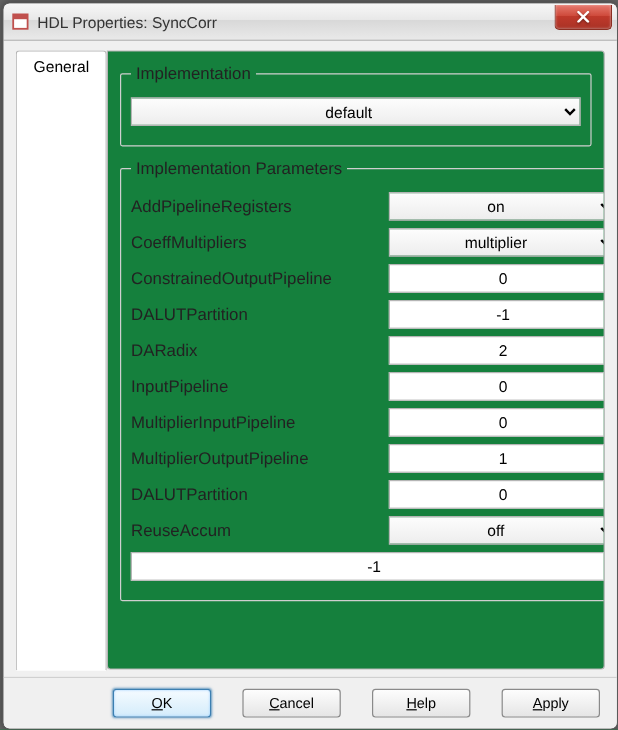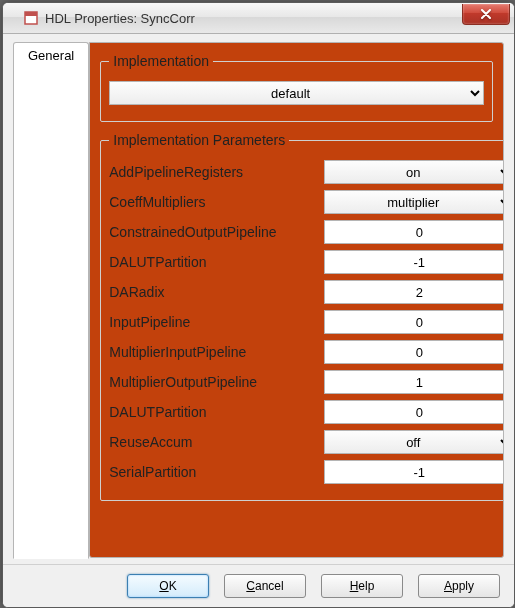--- a/index.html
+++ b/index.html
@@ -23,21 +23,21 @@
     display: flex;
     flex-direction: column;
     overflow: hidden;
   }
   .titlebar {
     height: 30px;
     background: linear-gradient(to bottom, #f7f7f7 0%, #e8e8e8 45%, #d8d8d8 46%, #e9e9e9 100%);
     border-bottom: 1px solid #b0b0b0;
     display: flex;
     align-items: center;
-    padding: 0 0 0 20px;
+    padding: 0 0 0 6px;
     position: relative;
   }
   .title-icon {
     width: 16px;
     height: 16px;
     margin-right: 6px;
     display: flex;
     align-items: center;
     justify-content: center;
   }
@@ -79,21 +79,21 @@
   .tab {
     background: #fff;
     border: 1px solid #b5b5b5;
     border-bottom: 1px solid #fff;
     border-radius: 3px 3px 0 0;
     padding: 5px 14px;
     font-size: 13px;
   }
   .panel {
     flex: 1;
-    background: #c2410c;
+    background: #15803d;
     border: 1px solid #b5b5b5;
     border-radius: 0 3px 3px 3px;
     padding: 6px 10px 8px 10px;
     overflow: hidden;
   }
   fieldset {
     border: 1px solid #cfcfcf;
     border-radius: 2px;
     margin: 4px 0 10px 0;
     padding: 6px 8px 10px 8px;
@@ -129,21 +129,21 @@
   .row select {
     background: linear-gradient(to bottom, #fdfdfd, #ededed);
   }
   .footer {
     height: 42px;
     border-top: 1px solid #d0d0d0;
     background: #f0f0f0;
     display: flex;
     align-items: center;
     justify-content: flex-end;
-    gap: 15px;
+    gap: 26px;
     padding: 0 14px;
   }
   .btn {
     min-width: 82px;
     height: 24px;
     border: 1px solid #8a8a8a;
     border-radius: 3px;
     background: linear-gradient(to bottom, #fdfdfd, #e5e5e5);
     font-family: inherit;
     font-size: 12px;
@@ -230,21 +230,20 @@
         </div>
         <div class="row">
           <label>DALUTPartition</label>
           <input type="text" value="0" style="">
         </div>
         <div class="row">
           <label>ReuseAccum</label>
           <select><option>off</option></select>
         </div>
         <div class="row">
-          <label>SerialPartition</label>
           <input type="text" value="-1" style="">
         </div>
       </fieldset>
 
     </div>
   </div>
 
   <div class="footer">
     <button class="btn default">
         <span class="uline">OK</span>

